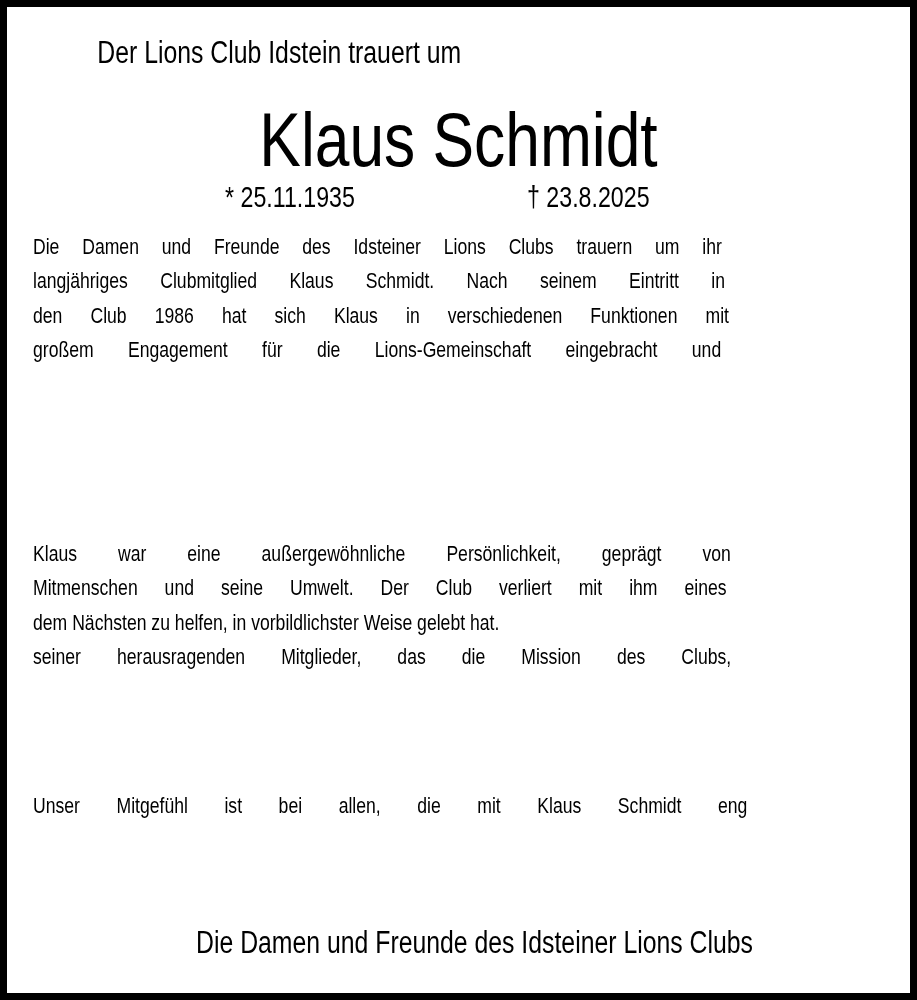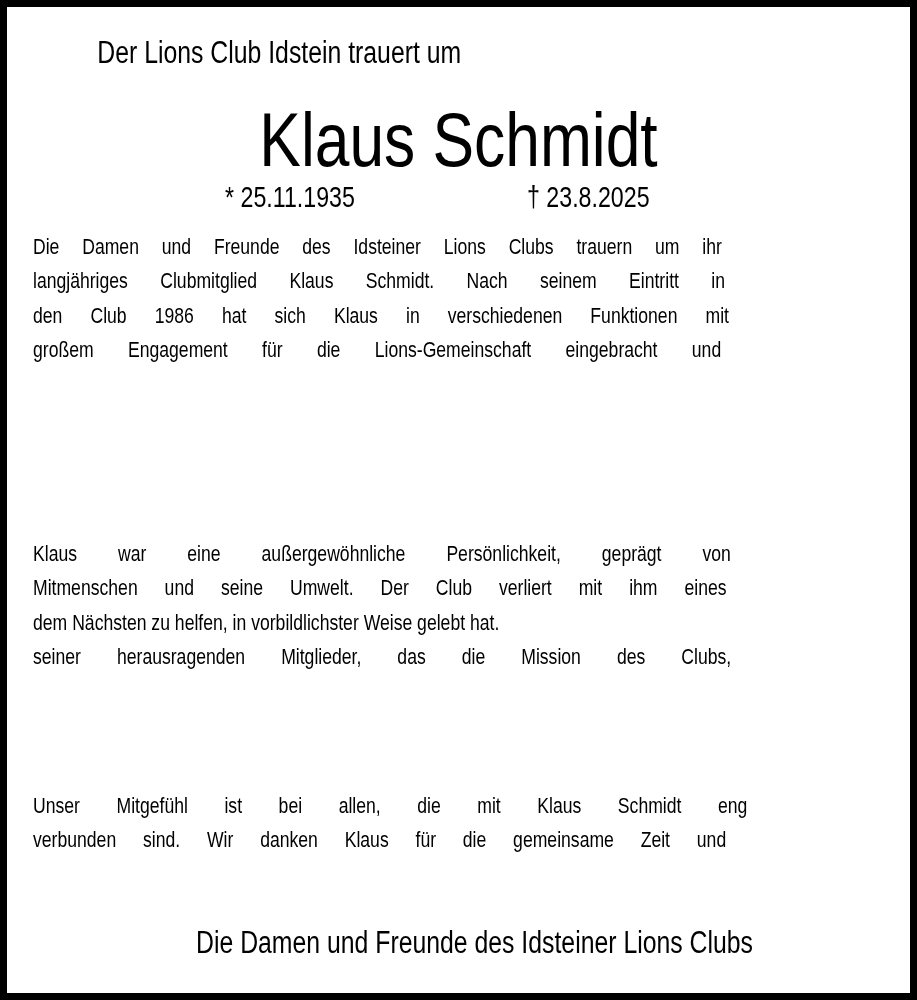--- a/index.html
+++ b/index.html
@@ -124,21 +124,20 @@
 
     <div class="para" style="top:530px;">
       <span class="line"><span class="txt" style="word-spacing: 45.1042px; transform: scaleX(0.8);">Klaus war eine außergewöhnliche Persönlichkeit, geprägt von</span></span>
       <span class="line"><span class="txt" style="word-spacing: 27.5816px; transform: scaleX(0.8);">Mitmenschen und seine Umwelt. Der Club verliert mit ihm eines</span></span>
       <span class="line"><span class="txt" style="word-spacing: 0px; transform: scaleX(0.8);">dem Nächsten zu helfen, in vorbildlichster Weise gelebt hat.</span></span>
       <span class="line"><span class="txt" style="word-spacing: 38.8929px; transform: scaleX(0.8);">seiner herausragenden Mitglieder, das die Mission des Clubs,</span></span>
     </div>
 
     <div class="para" style="top:782px;">
       <span class="line"><span class="txt" style="word-spacing: 39.5694px; transform: scaleX(0.8);">Unser Mitgefühl ist bei allen, die mit Klaus Schmidt eng</span></span>
-      <span class="line"><span class="txt" style="word-spacing: 27.3837px; transform: scaleX(0.8);">verbunden sind. Wir danken Klaus für die gemeinsame Zeit und</span></span>
     </div>
   </div>
 
   <div class="closing">
     <span class="cond">Die Damen und Freunde des Idsteiner Lions Clubs</span>
   </div>
 
 </div>
 
 </body></html>

